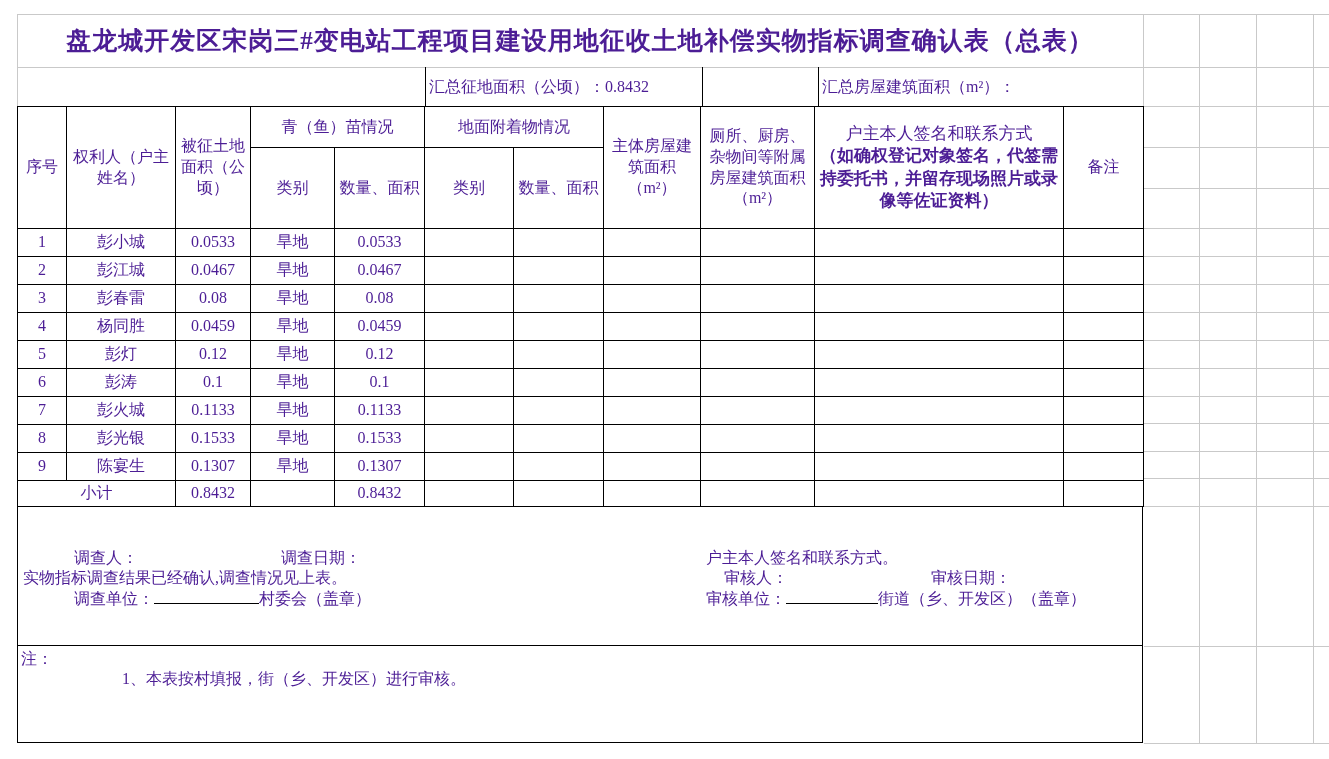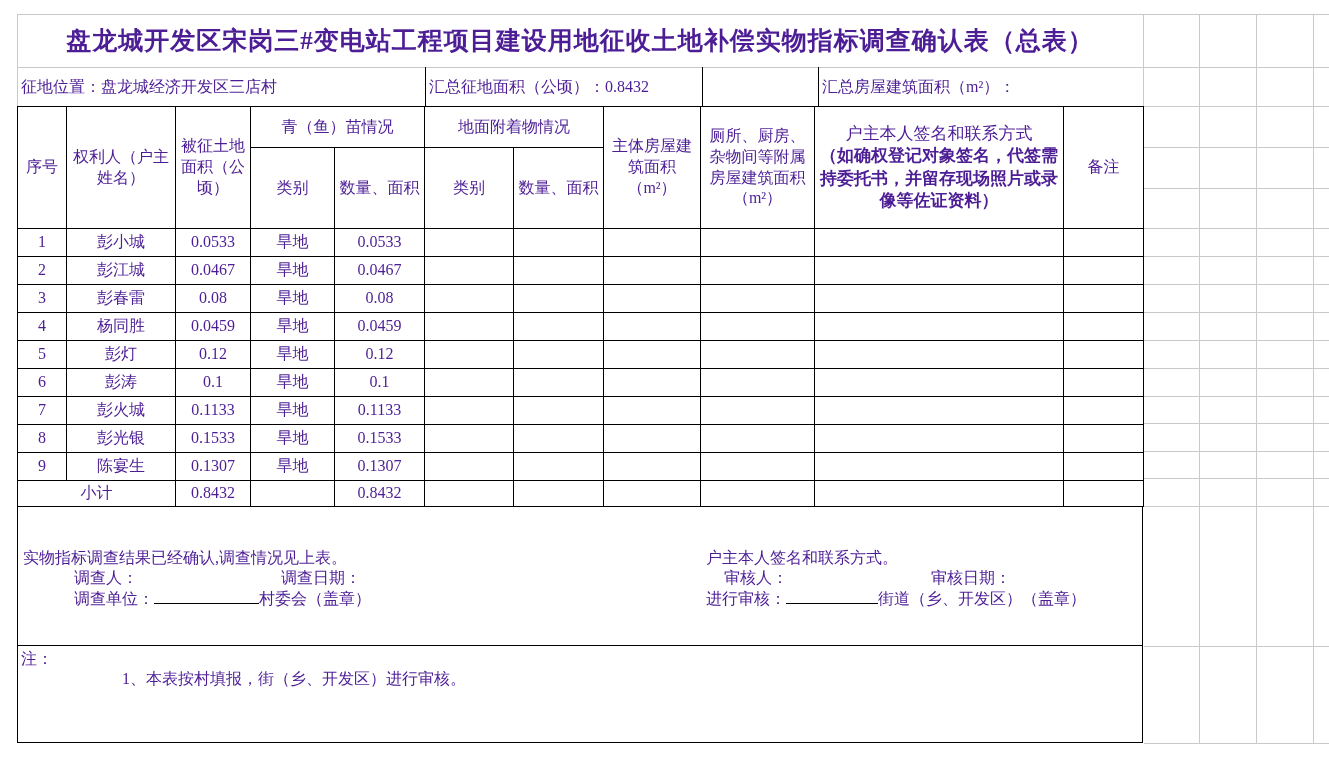--- a/index.html
+++ b/index.html
@@ -94,21 +94,20 @@
       <div class="gl-v" style="left: 17px; top: 14px; height: 92px;"></div>
       <div class="gl-v" style="left: 1143px; top: 14px; height: 92px;"></div>
       <div class="gl-v" style="left: 1199px; top: 14px; height: 729px;"></div>
       <div class="gl-v" style="left: 1256px; top: 14px; height: 729px;"></div>
       <div class="gl-v" style="left: 1313px; top: 14px; height: 729px;"></div>
     </div>
 
   <div id="title-block">盘龙城开发区宋岗三#变电站工程项目建设用地征收土地补偿实物指标调查确认表（总表）</div>
 
   <div id="info-row">
-    <span class="cell-text" style="left:4px">征地位置：盘龙城经济开发区三店村</span>
     <span class="cell-text" style="left:412px">汇总征地面积（公顷）：0.8432</span>
     <span class="cell-text" style="left:805px">汇总房屋建筑面积（m²）：</span>
     <span class="div-line" style="left:408px"></span>
     <span class="div-line" style="left:685px"></span>
     <span class="div-line" style="left:801px"></span>
   </div>
 
   <table id="main-table">
     <colgroup>
       <col style="width:49px">
@@ -273,35 +272,35 @@
         <td></td>
           <td></td>
         <td></td>
           <td></td>
       </tr>
     </tbody>
   </table>
 
   <div id="footer-box">
     <div class="foot-block" id="confirm-block">
-      <span class="indent-line" style="padding-left:0">实物指标调查结果已经确认,调查情况见上表。</span>
       <span class="indent-line">
         <span class="label-spacer-l">调查人：</span><span>调查日期：</span>
       </span>
+      <span class="indent-line" style="padding-left:0">实物指标调查结果已经确认,调查情况见上表。</span>
       <span class="indent-line">
         <span>调查单位：</span><span class="blank-underline"></span><span>村委会（盖章）</span>
       </span>
     </div>
     <div class="foot-block" id="review-block">
       <span class="indent-line">户主本人签名和联系方式。</span>
       <span class="indent-line">
         <span class="label-spacer-r">审核人：</span><span>审核日期：</span>
       </span>
       <span class="indent-line">
-        <span>进行审核：</span><span class="blank-underline"></span><span>街道（乡、开发区）（盖章）</span>
+        <span>审核单位：</span><span class="blank-underline"></span><span>街道（乡、开发区）（盖章）</span>
       </span>
     </div>
   </div>
 
   <div id="notes-box">
     <span id="notes-label">注：</span>
     <div id="notes-items">
       <span class="note-line">1、本表按村填报，街（乡、开发区）进行审核。</span>
     </div>
   </div>

